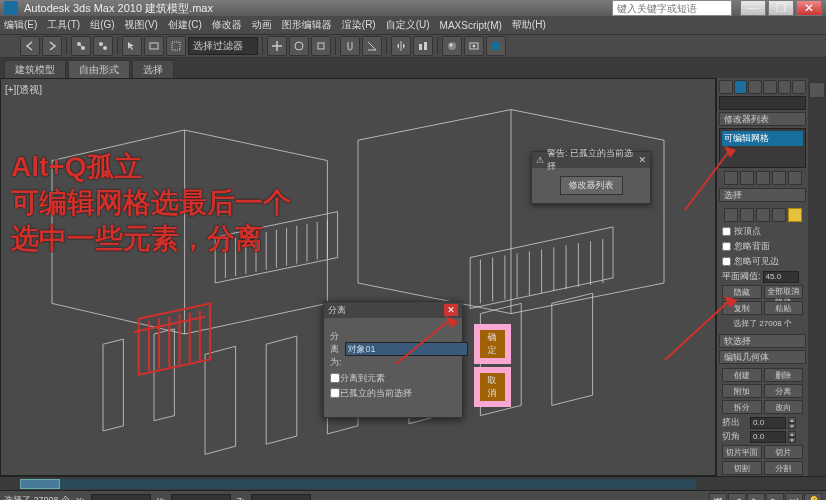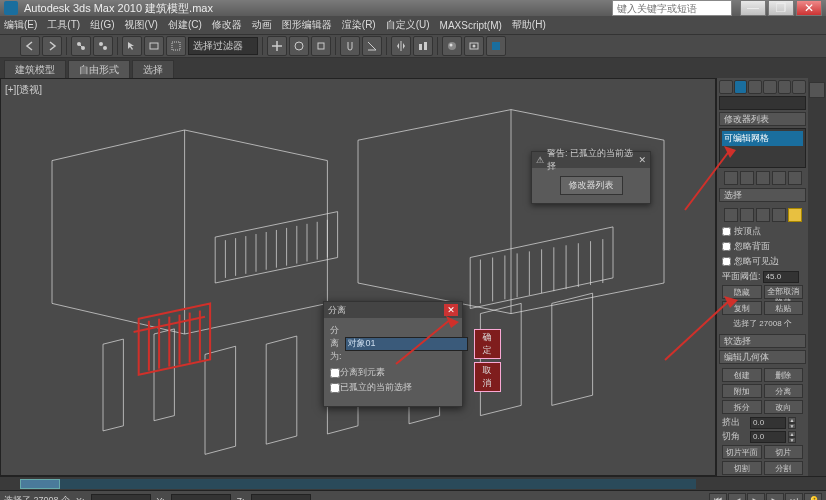--- a/index.html
+++ b/index.html
@@ -31,21 +31,21 @@
 .isolate-warn .hdr .x { margin-left: auto; cursor: pointer; }
 .isolate-warn .body { padding: 8px; text-align: center; }
 .isolate-warn button { font-size: 9px; padding: 2px 8px; background: #666; border: 1px solid #333; color: #ddd; cursor: pointer; }
 .detach-dialog { position: absolute; top: 222px; left: 322px; width: 140px; background: #5a5a5a; border: 1px solid #333; z-index: 7; box-shadow: 0 2px 8px rgba(0,0,0,.6); }
 .detach-dialog .hdr { height: 16px; background: #444; display: flex; align-items: center; padding: 0 4px; font-size: 9px; }
 .detach-dialog .hdr .x { margin-left: auto; width: 14px; height: 12px; background: #c33; color: #fff; text-align: center; line-height: 12px; cursor: pointer; }
 .detach-dialog .body { padding: 6px; font-size: 9px; }
 .detach-dialog .row { display: flex; align-items: center; margin-bottom: 4px; }
 .detach-dialog input[type=text] { flex: 1; height: 14px; background: #3a5a7a; border: 1px solid #222; color: #cde; font-size: 9px; padding: 0 2px; }
 .detach-dialog .btns { display: flex; flex-direction: column; gap: 3px; margin-left: 6px; }
-.detach-dialog .btns button { font-size: 9px; padding: 1px 8px; background: #7f1d1d; border: 1px solid #f9a8d4; color: #ddd; cursor: pointer; }
+.detach-dialog .btns button { font-size: 9px; padding: 1px 8px; background: #a16207; border: 6px solid #f9a8d4; color: #ddd; cursor: pointer; }
 .detach-dialog .chk { display: flex; align-items: center; gap: 0; margin: 2px 0; }
 .detach-dialog .chk input { width: 10px; height: 10px; }
 .side-panel { width: 110px; background: #4a4a4a; border-left: 1px solid #222; display: flex; }
 .cmd-panel { flex: 1; padding: 2px; overflow: hidden; }
 .panel-tabs { width: 18px; background: #3a3a3a; display: flex; flex-direction: column; align-items: center; padding-top: 4px; gap: 4px; }
 .panel-tab { width: 16px; height: 16px; background: #555; border: 1px solid #333; cursor: pointer; display: flex; align-items: center; justify-content: center; }
 .rollout-hdr { height: 14px; background: #555; border: 1px solid #333; font-size: 9px; padding: 0 4px; margin-top: 2px; display: flex; align-items: center; }
 .rollout-body { background: #4a4a4a; padding: 3px; font-size: 9px; }
 .mod-list { height: 40px; background: #3a3a3a; border: 1px solid #222; margin: 2px 0; font-size: 9px; padding: 2px; }
 .mod-item { padding: 1px 2px; }
@@ -266,20 +266,25 @@
         <line x1="145" y1="237" x2="145" y2="286"></line>
           <line x1="155" y1="235" x2="155" y2="284"></line>
         <line x1="165" y1="233" x2="165" y2="282"></line>
           <line x1="175" y1="231" x2="175" y2="280"></line>
         <line x1="185" y1="229" x2="185" y2="278"></line>
           <line x1="195" y1="227" x2="195" y2="276"></line>
         <path d="M130 248 L200 233"></path>
       </g>
     </svg>
 
+    <div class="overlay-text">
+      <div>Alt+Q孤立</div>
+      <div>可编辑网格选最后一个</div>
+      <div>选中一些元素，分离</div>
+    </div>
 
     <div class="isolate-warn">
       <div class="hdr">
         <span>⚠</span>
         <span style="margin-left:3px">警告: 已孤立的当前选择</span>
         <span class="x">✕</span>
       </div>
       <div class="body">
         <button>修改器列表</button>
       </div>

